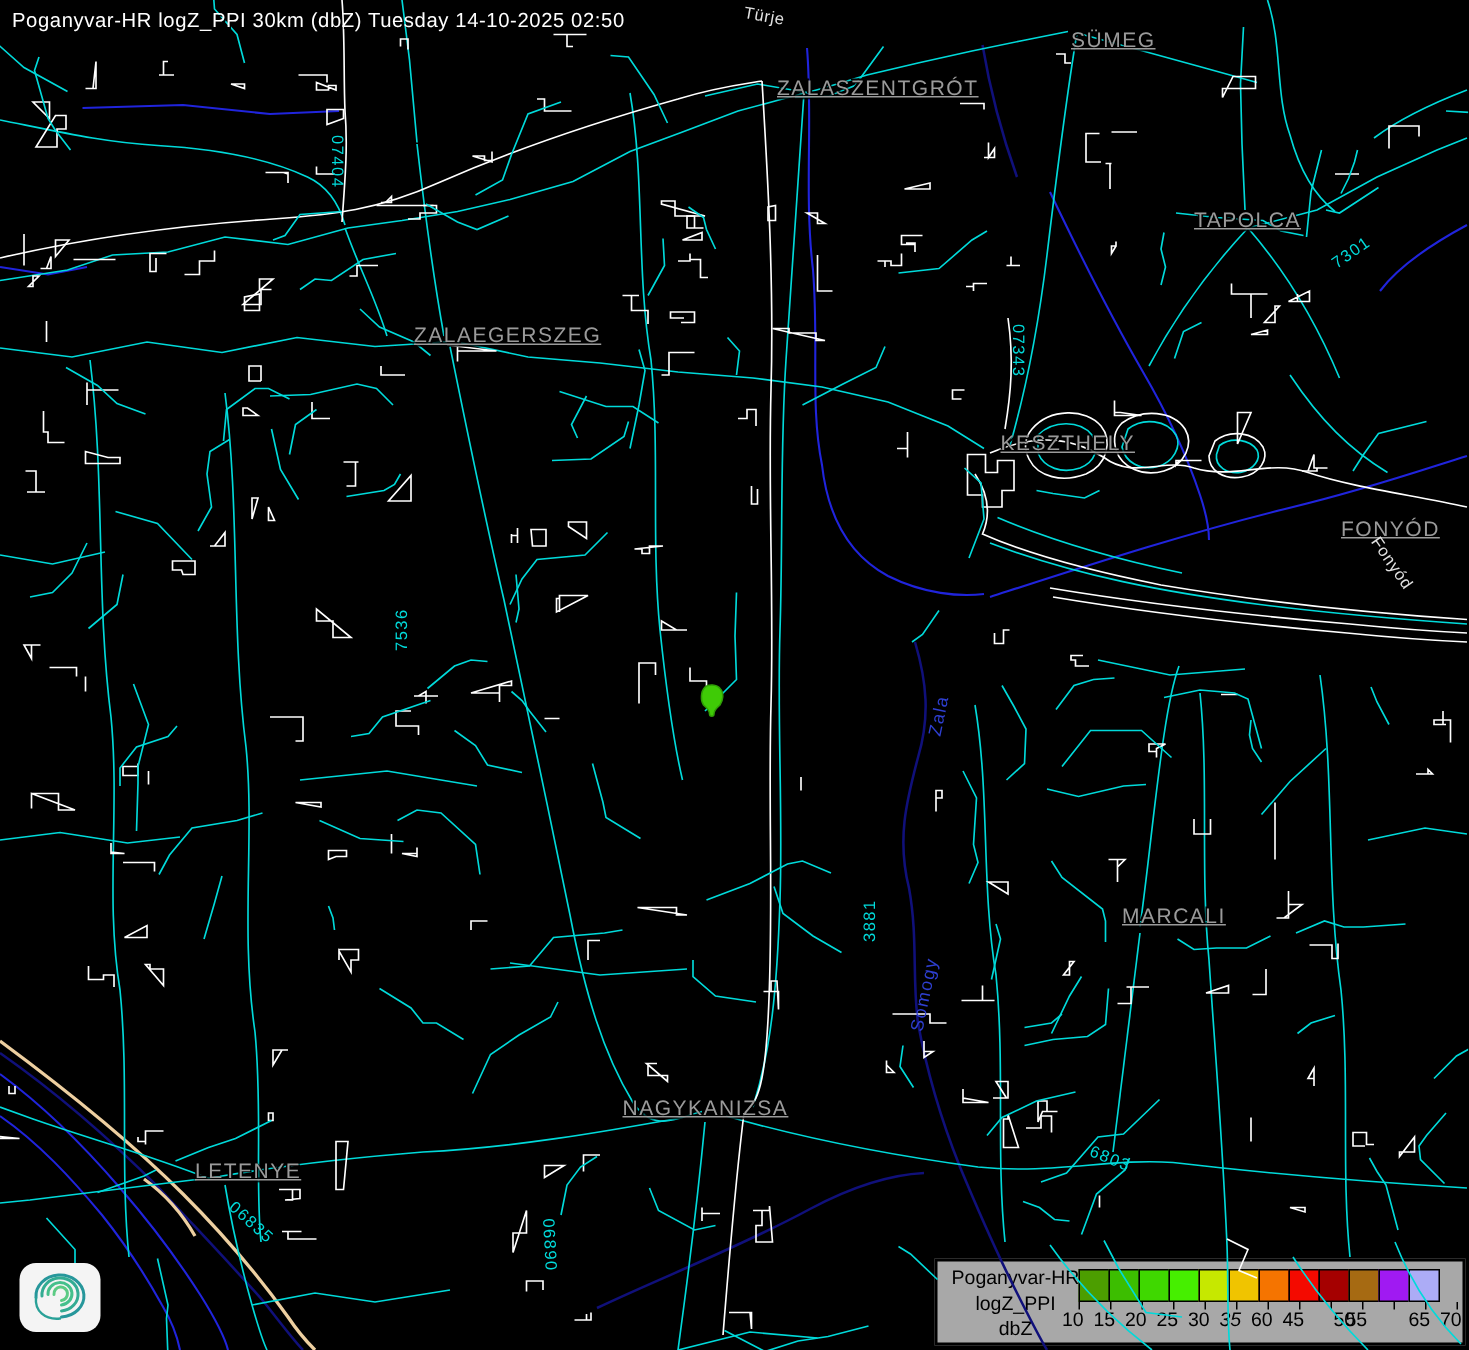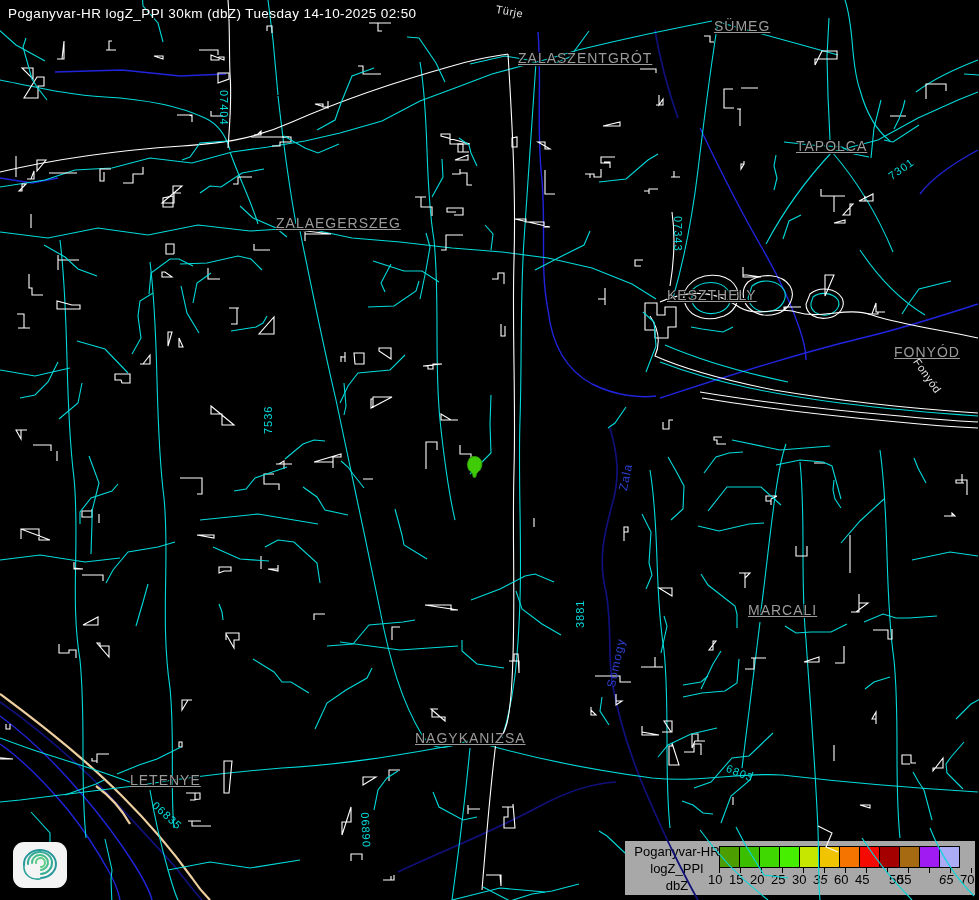--- a/index.html
+++ b/index.html
@@ -84,21 +84,21 @@
         <div class="ticknum" style="left: 10px;">15</div>
         <div class="ticknum" style="left: 31px;">20</div>
         <div class="ticknum" style="left: 52px;">25</div>
         <div class="ticknum" style="left: 73px;">30</div>
         <div class="ticknum" style="left: 94px; font-style: italic;">35</div>
         <div class="ticknum" style="left: 115px;">60</div>
         <div class="ticknum" style="left: 136px;">45</div>
         <div class="ticknum" style="left: 170px;">50</div>
         <div class="ticknum" style="left: 178px;">55</div>
         <div class="ticknum" style="left: 199px; margin-top: 33px;">60</div>
-        <div class="ticknum" style="left: 220px; font-style: italic;">65</div>
+        <div class="ticknum" style="left: 220px;">65</div>
         <div class="ticknum" style="left: 241px;">70</div>
       </div>
   </div>
 
   <svg id="map-svg" width="979" height="900" viewBox="0 0 979 900">
     <g id="g-county">
         <path d="M610 428 C618 455 620 478 612 505 C604 535 598 560 606 592 C612 625 608 652 612 682 C618 715 628 748 640 778 C650 802 662 830 676 858 C686 878 692 890 698 900" class="county"></path>
         <path d="M398 872 C440 852 492 832 540 806 C570 790 596 783 616 782" class="county"></path>
         <path d="M0 702 C40 730 76 762 106 792 C130 818 156 845 176 868 C190 886 198 896 202 900" class="county"></path>
         <path d="M655 30 C660 60 668 90 678 118" class="county"></path>

